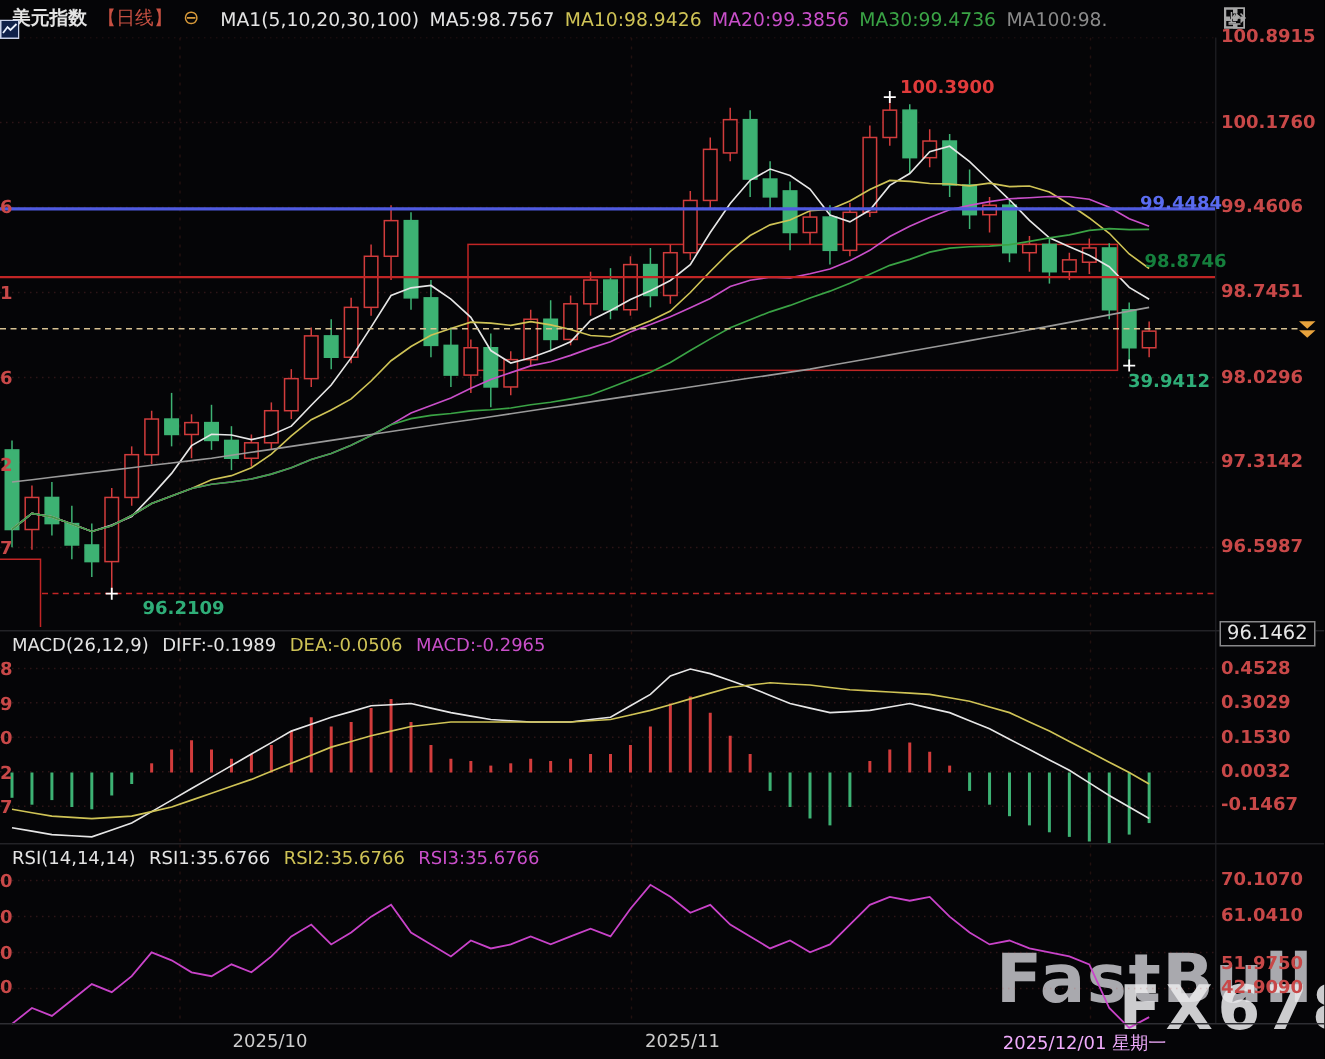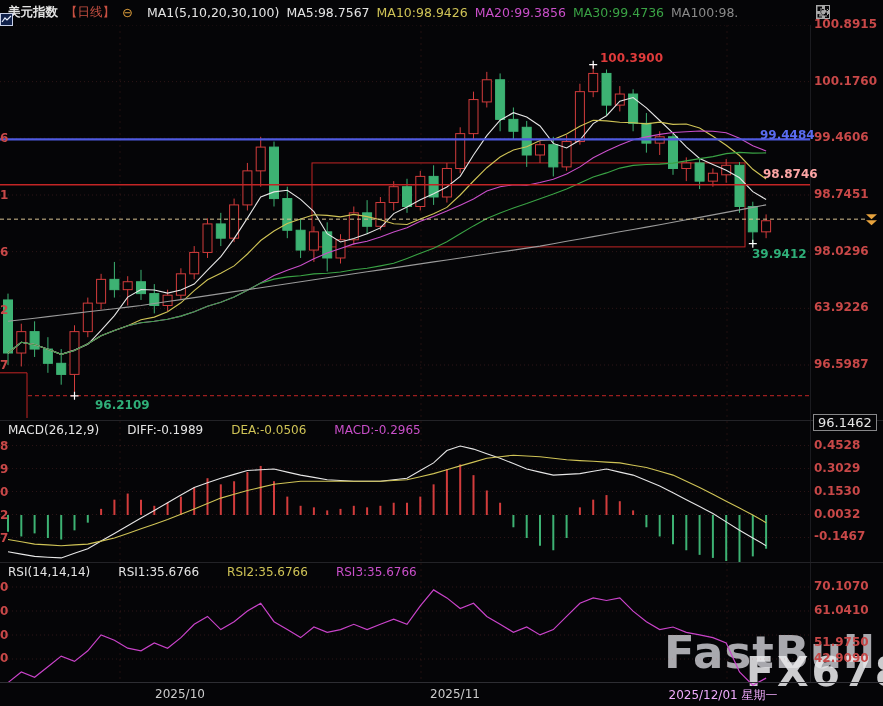--- a/index.html
+++ b/index.html
@@ -6,21 +6,21 @@
   #app{position:relative;width:883px;height:706px;background:#050507;overflow:hidden;
        font-family:"DejaVu Sans","Liberation Sans",sans-serif;color:#ddd;}
   svg{position:absolute;left:0;z-index:2;}
   .topbar{position:absolute;top:0;left:0;width:883px;height:25px;display:flex;align-items:center;
           gap:7px;padding-left:8px;box-sizing:border-box;font-size:12.5px;z-index:5;}
   .c-white{color:#e4e4e4}.c-yellow{color:#cfc356}.c-magenta{color:#c94fc9}
   .c-green{color:#3aa345}.c-gray{color:#8a8a8a}.c-red{color:#c75042}
   .collapse{color:#d89a3a;font-size:13px;line-height:13px;}
   .toolbar{position:absolute;right:68px;top:4px;display:flex;gap:5px;z-index:6;}
   .tool{width:16px;height:16px;cursor:pointer;}
-  .panel-header{position:absolute;left:8px;font-size:12px;display:flex;gap:28px;z-index:5;white-space:nowrap;}
+  .panel-header{position:absolute;left:8px;font-size:12px;display:flex;gap:9px;z-index:5;white-space:nowrap;}
   .axis-label{position:absolute;left:814px;color:#c84848;font-size:12px;font-weight:600;z-index:4;white-space:nowrap;}
   .clip-digit{position:absolute;left:0;color:#c84848;font-size:12px;font-weight:600;z-index:4;}
   .annot{position:absolute;font-size:12px;font-weight:700;z-index:4;white-space:nowrap;}
   .min-box{position:absolute;border:1px solid #88888a;background:#050507;color:#e6e6e6;
            font-size:13px;padding:0 4px;z-index:4;margin-top:13px;}
   .sep{position:absolute;left:0;width:883px;height:1px;background:#232327;z-index:3;}
   .vsep{position:absolute;top:25px;left:810px;width:1px;height:657px;background:#1b1b1f;z-index:1;}
   .bottom-axis{position:absolute;top:682px;left:0;width:883px;height:24px;border-top:1px solid #2e2e33;z-index:3;padding-left:16px;}
   .time-label{position:absolute;top:4px;font-size:12px;color:#cccccc;white-space:nowrap;transform:translateX(-50%);}
   .wm1{position:absolute;left:664px;top:626px;font-size:45px;font-weight:800;color:rgba(203,203,208,0.83);
@@ -326,21 +326,21 @@
       <div class="time-label" style="left: 180px; color: rgb(204, 204, 204);">2025/10</div>
       <div class="time-label" style="left: 455px; color: rgb(204, 204, 204);">2025/11</div>
       <div class="time-label" style="left: 723px; color: #f0abfc;">2025/12/01 星期一</div>
     </div>
   <div id="labels-layer">
       <div class="axis-label" style="left: 814px; top: 17px;">100.8915</div>
       <div class="axis-label" style="left: 814px; top: 73.6693px;">100.1760</div>
       <div class="axis-label" style="left: 814px; top: 130.331px;">99.4606</div>
       <div class="axis-label" style="left: 814px; top: 187px;">98.7451</div>
       <div class="axis-label" style="left: 814px; top: 243.669px;">98.0296</div>
-      <div class="axis-label" style="left: 814px; top: 300.331px;">63.9226</div>
+      <div class="axis-label" style="left: 814px; top: 300.331px;">97.3142</div>
       <div class="axis-label" style="left: 814px; top: 357px;">96.5987</div>
       <div class="axis-label" style="left: 814px; top: 437.586px;">0.4528</div>
       <div class="axis-label" style="left: 814px; top: 460.565px;">0.3029</div>
       <div class="axis-label" style="left: 814px; top: 483.545px;">0.1530</div>
       <div class="axis-label" style="left: 814px; top: 506.509px;">0.0032</div>
       <div class="axis-label" style="left: 814px; top: 529.489px;">-0.1467</div>
       <div class="axis-label" style="left: 814px; top: 579px;">70.1070</div>
       <div class="axis-label" style="left: 814px; top: 603px;">61.0410</div>
       <div class="axis-label" style="left: 814px; top: 635px;">51.9750</div>
       <div class="axis-label" style="left: 814px; top: 651.001px;">42.9090</div>
@@ -353,18 +353,18 @@
       <div class="clip-digit" style="left: 0px; top: 462px;">9</div>
       <div class="clip-digit" style="left: 0px; top: 485px;">0</div>
       <div class="clip-digit" style="left: 0px; top: 508px;">2</div>
       <div class="clip-digit" style="left: 0px; top: 531px;">7</div>
       <div class="clip-digit" style="left: 0px; top: 580px;">0</div>
       <div class="clip-digit" style="left: 0px; top: 604px;">0</div>
       <div class="clip-digit" style="left: 0px; top: 628px;">0</div>
       <div class="clip-digit" style="left: 0px; top: 651px;">0</div>
       <div class="annot" style="left: 600px; top: 51px; color: rgb(224, 59, 59);">100.3900</div>
       <div class="annot" style="left: 760px; top: 128px; color: rgb(90, 108, 240);">99.4484</div>
-      <div class="annot" style="left: 763px; top: 167px; color: #fca5a5;">98.8746</div>
+      <div class="annot" style="left: 763px; top: 167px; color: #15803d;">98.8746</div>
       <div class="annot" style="left: 752px; top: 247px; color: rgb(47, 174, 120);">39.9412</div>
       <div class="annot" style="left: 95px; top: 398px; color: rgb(47, 174, 120);">96.2109</div>
       <div class="min-box" style="left: 813px; top: 401px;">96.1462</div>
     </div>
 </div>
 
 </body></html>

